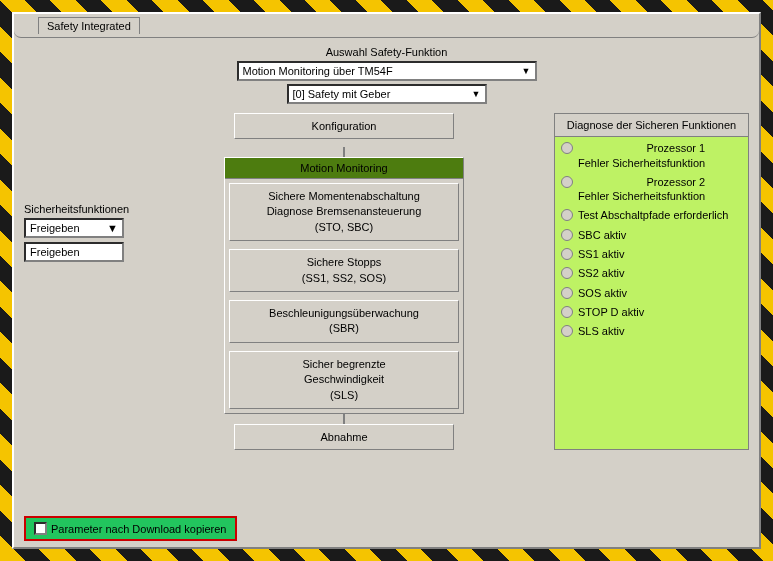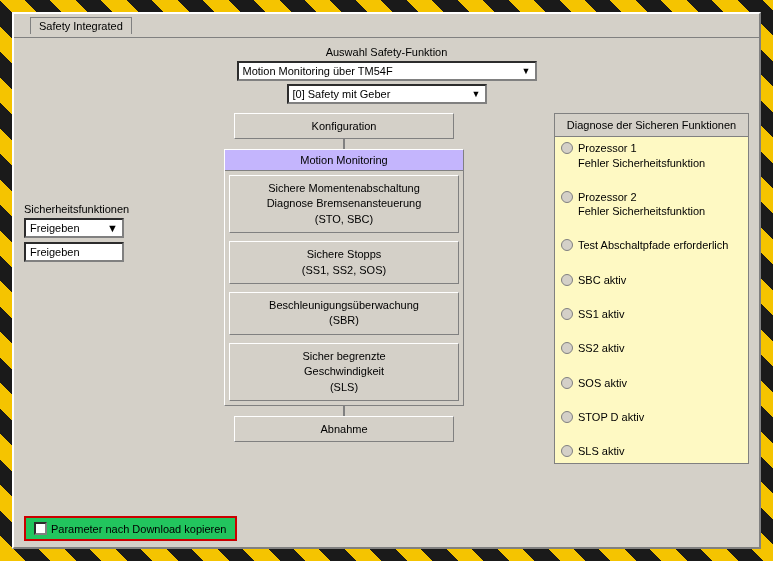--- a/index.html
+++ b/index.html
@@ -33,24 +33,25 @@
       background: #d4d0c8;
       border: 2px solid #808080;
       border-top: 2px solid #ffffff;
       border-left: 2px solid #ffffff;
       display: flex;
       flex-direction: column;
     }
 
     .title-bar {
       background: #d4d0c8;
-      padding: 3px 16px;
+      padding: 3px 24px;
       border-bottom: 1px solid #808080;
       display: flex;
       align-items: flex-end;
+      border-radius: 7px;
     }
 
     .tab-label {
       background: #d4d0c8;
       border: 1px solid #808080;
       border-bottom: none;
       padding: 2px 8px;
       font-size: 11px;
       margin-right: 2px;
     }
@@ -158,33 +159,33 @@
       border-top: 1px solid #ffffff;
       border-left: 1px solid #ffffff;
       text-align: center;
       padding: 6px 8px;
       font-size: 11px;
       width: 220px;
     }
 
     .flow-box.konfiguration {
       width: 220px;
-      margin-bottom: 0;
+      margin-bottom: 8px;
     }
 
     .motion-outer {
       border: 1px solid #808080;
       border-top: 1px solid #ffffff;
       border-left: 1px solid #ffffff;
       width: 240px;
       background: #d4d0c8;
     }
 
     .motion-header {
-      background: #c4b5fd;
+      background: #4d7c0f;
       border-bottom: 1px solid #808080;
       text-align: center;
       padding: 4px 8px;
       font-size: 11px;
     }
 
     .motion-inner {
       padding: 4px;
       display: flex;
       flex-direction: column;
@@ -213,37 +214,38 @@
       background: #808080;
       margin: 0 auto;
     }
 
     
     .right-panel {
       width: 195px;
       border: 1px solid #808080;
       border-top: 1px solid #808080;
       border-left: 1px solid #808080;
-      background: #fef9c3;
+      background: #bef264;
     }
 
     .diagnose-header {
       background: #d4d0c8;
       border-bottom: 1px solid #808080;
       text-align: center;
       padding: 4px 6px;
       font-size: 11px;
       line-height: 1.3;
     }
 
     .diagnose-items {
       padding: 4px 6px;
       display: flex;
       flex-direction: column;
-      gap: 20px;
+      gap: 5px;
+      text-align: right;
     }
 
     .diagnose-item {
       display: flex;
       align-items: flex-start;
       gap: 5px;
       font-size: 11px;
       line-height: 1.3;
     }
 

